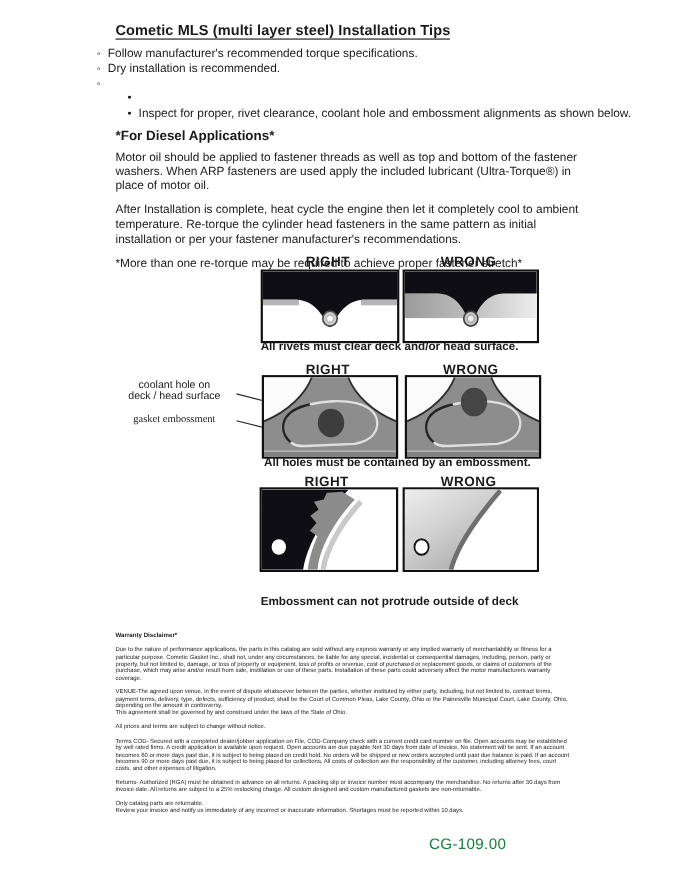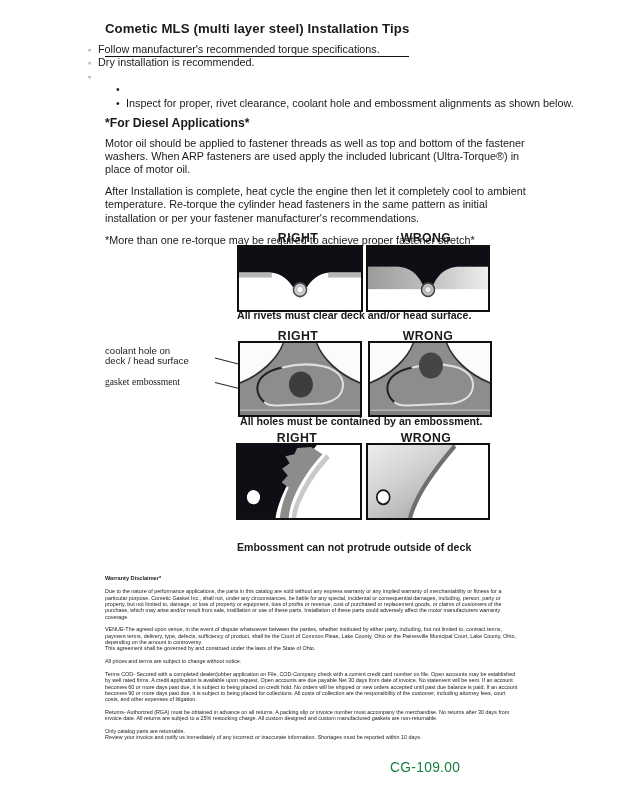--- a/index.html
+++ b/index.html
@@ -4,33 +4,33 @@
 <style>
   html,body{margin:0;padding:0;background:#ffffff;}
   .page{
     position:relative;width:618px;height:800px;background:#fff;
     font-family:"Liberation Sans","DejaVu Sans",sans-serif;
     color:var(--ink,#1a1a1a);overflow:hidden;
   }
   .abs{position:absolute;}
   .title{
     font-weight:bold;font-size:13.2px;letter-spacing:.1px;
-    border-bottom:1.7px solid #111;padding-bottom:20px;display:inline-block;
+    border-bottom:1.7px solid #111;padding-bottom:0;display:inline-block;
   }
   .bullets{font-size:10.8px;line-height:13.4px;white-space:nowrap;}
   .bullet{display:flex;align-items:baseline;}
   .bullet .m{display:inline-block;width:10px;flex:none;font-size:9.5px;}
   .bullet.sub{padding-left:28px;}
   .bullet.sub .m{font-size:10.5px;}
   .diesel{font-size:10.8px;line-height:13.1px;width:436px;}
   .diesel h2{font-size:12.2px;margin:0 0 7px 0;}
   .diesel p{margin:0 0 9px 0;}
   .rw{font-weight:bold;font-size:12.3px;letter-spacing:.4px;text-align:center;}
   .cap{font-weight:bold;font-size:10.6px;line-height:11.8px;text-align:right;}
-  .callout{font-size:9.6px;line-height:9.9px;text-align:left;}
+  .callout{font-size:9.6px;line-height:9.9px;text-align:center;}
   svg.box{border:2px solid #101010;display:block;background:#fff;}
   .leaders{pointer-events:none;}
   .disc{font-size:5.4px;line-height:6.35px;width:414px;color:#222;}
   .disc .dh{font-weight:bold;font-size:5.6px;margin:0 0 7px 0;}
   .disc p{margin:0 0 6.4px 0;}
   .disc p.tight{margin:0;}
   .footer{font-size:13.8px;letter-spacing:.3px;color:#15803d;}
 </style>
 </head>
 <body>

